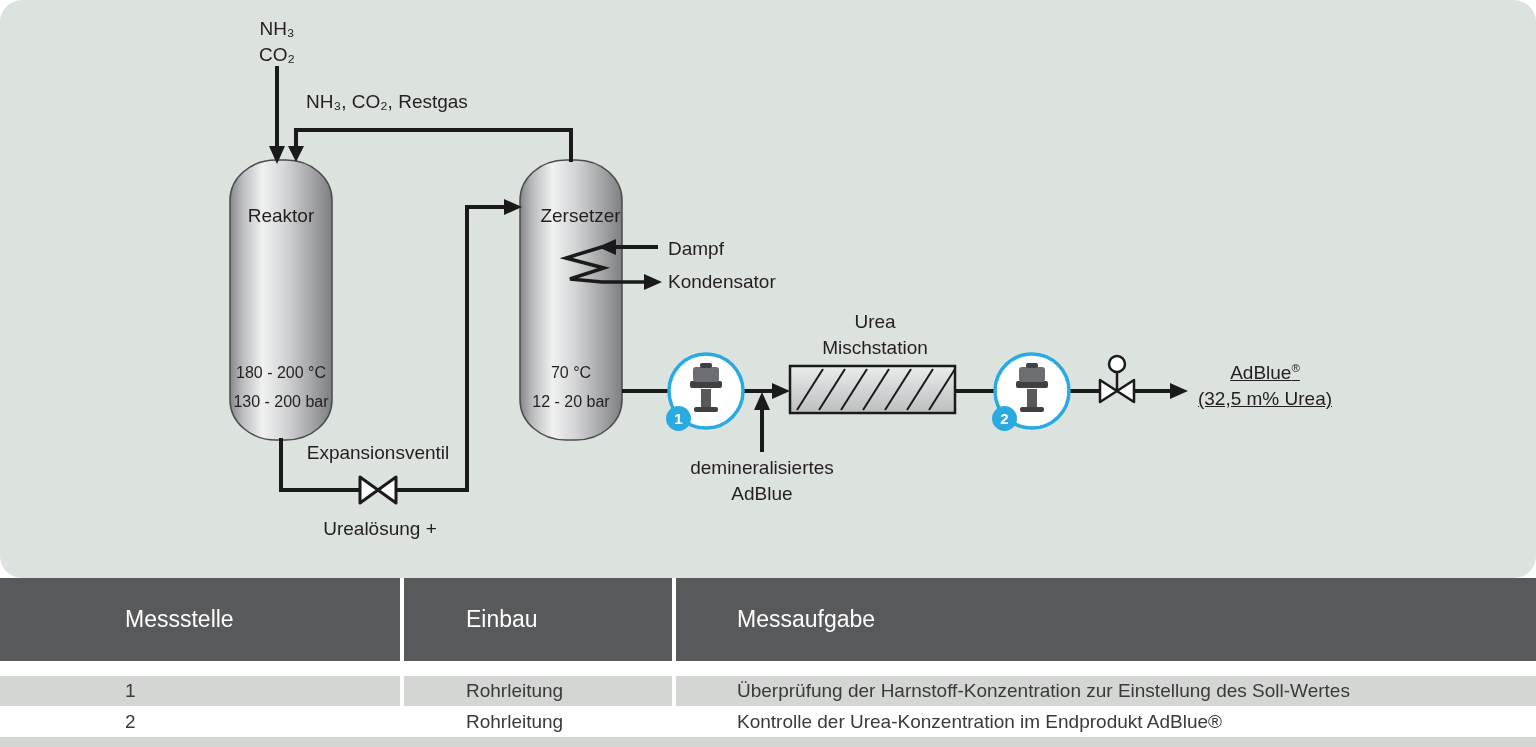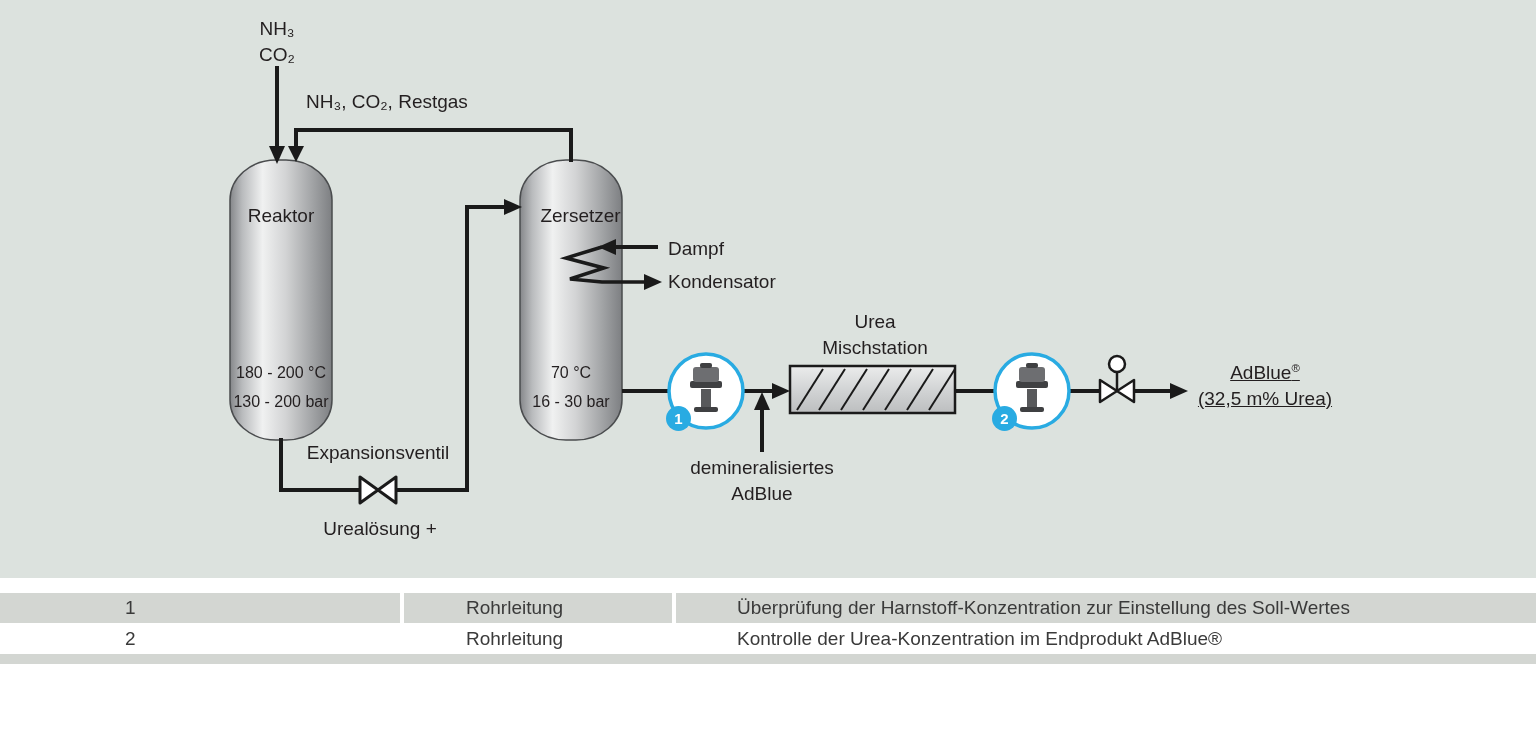--- a/index.html
+++ b/index.html
@@ -1,21 +1,21 @@
 <!DOCTYPE html>
 <html><head>
 <meta charset="utf-8">
 <title>Urea / AdBlue Prozessdiagramm</title>
 <style>
   * { margin:0; padding:0; box-sizing:border-box; }
   html,body { background:#ffffff; font-family:"Liberation Sans", sans-serif; }
   .page { position:relative; width:1536px; height:747px; background:#ffffff; overflow:hidden; }
 
   
-  .diagram { position:absolute; left:0; top:0; width:1536px; height:578px; background:#dce2de; }
+  .diagram { position:absolute; left:0; top:0; width:1536px; height:578px; background:#dce2de;border-radius:22px; }
   .diagram svg { position:absolute; left:0; top:0; display:block; }
 
   .lbl { position:absolute; color:#231f20; font-size:19px; line-height:1.35; white-space:nowrap; }
   .lbl.center { text-align:center; }
   .lbl.small { font-size:16px; }
   .lbl.vessel-name { font-size:19px; }
   .lbl sup { font-size:0.6em; }
 
   .badge { position:absolute; width:25px; height:25px; border-radius:50%;
            background:#29abe2; color:#ffffff; font-size:15px; font-weight:bold;
@@ -138,21 +138,21 @@
     </div>
 
     <div class="lbl" style="left:306px; top:89px;">NH₃, CO₂, Restgas</div>
 
     <div class="lbl center vessel-name" style="left:230px; top:203px; width:102px;">Reaktor</div>
     <div class="lbl center small" style="left:222px; top:362px; width:118px;">180 - 200 °C</div>
     <div class="lbl center small" style="left:222px; top:391px; width:118px;">130 - 200 bar</div>
 
     <div class="lbl center vessel-name" style="left:520px; top:203px; width:102px;padding-left:19px;">Zersetzer</div>
     <div class="lbl center small" style="left:512px; top:362px; width:118px;">70 °C</div>
-    <div class="lbl center small" style="left:512px; top:391px; width:118px;">16 - 30 bar</div>
+    <div class="lbl center small" style="left:512px; top:391px; width:118px;">12 - 20 bar</div>
 
     <div class="lbl" style="left:668px; top:236px;">Dampf</div>
     <div class="lbl" style="left:668px; top:269px;">Kondensator</div>
 
     <div class="lbl center" style="left:288px; top:440px; width:180px;">Expansionsventil</div>
 
     <div class="lbl center" style="left:280px; top:516px; width:200px;">
       <div>Urealösung +</div>
     </div>
 
@@ -171,20 +171,25 @@
         <span>AdBlue</span><sup>®</sup>
       </div>
       <div>(32,5 m% Urea)</div>
     </div>
 
     <div class="badge" style="left:666px; top:406px;">1</div>
     <div class="badge" style="left:992px; top:406px;">2</div>
   </div>
 
   <div class="table-section">
+    <div class="thead">
+      <div class="c1">Messstelle</div>
+      <div class="c2">Einbau</div>
+      <div class="c3">Messaufgabe</div>
+    </div>
 
     <div class="gap"></div>
 
     <div class="trow gray">
       <div class="c1">1</div>
       <div class="c2">Rohrleitung</div>
       <div class="c3">Überprüfung der Harnstoff-Konzentration zur Einstellung des Soll-Wertes</div>
     </div>
 
     <div class="trow white">

